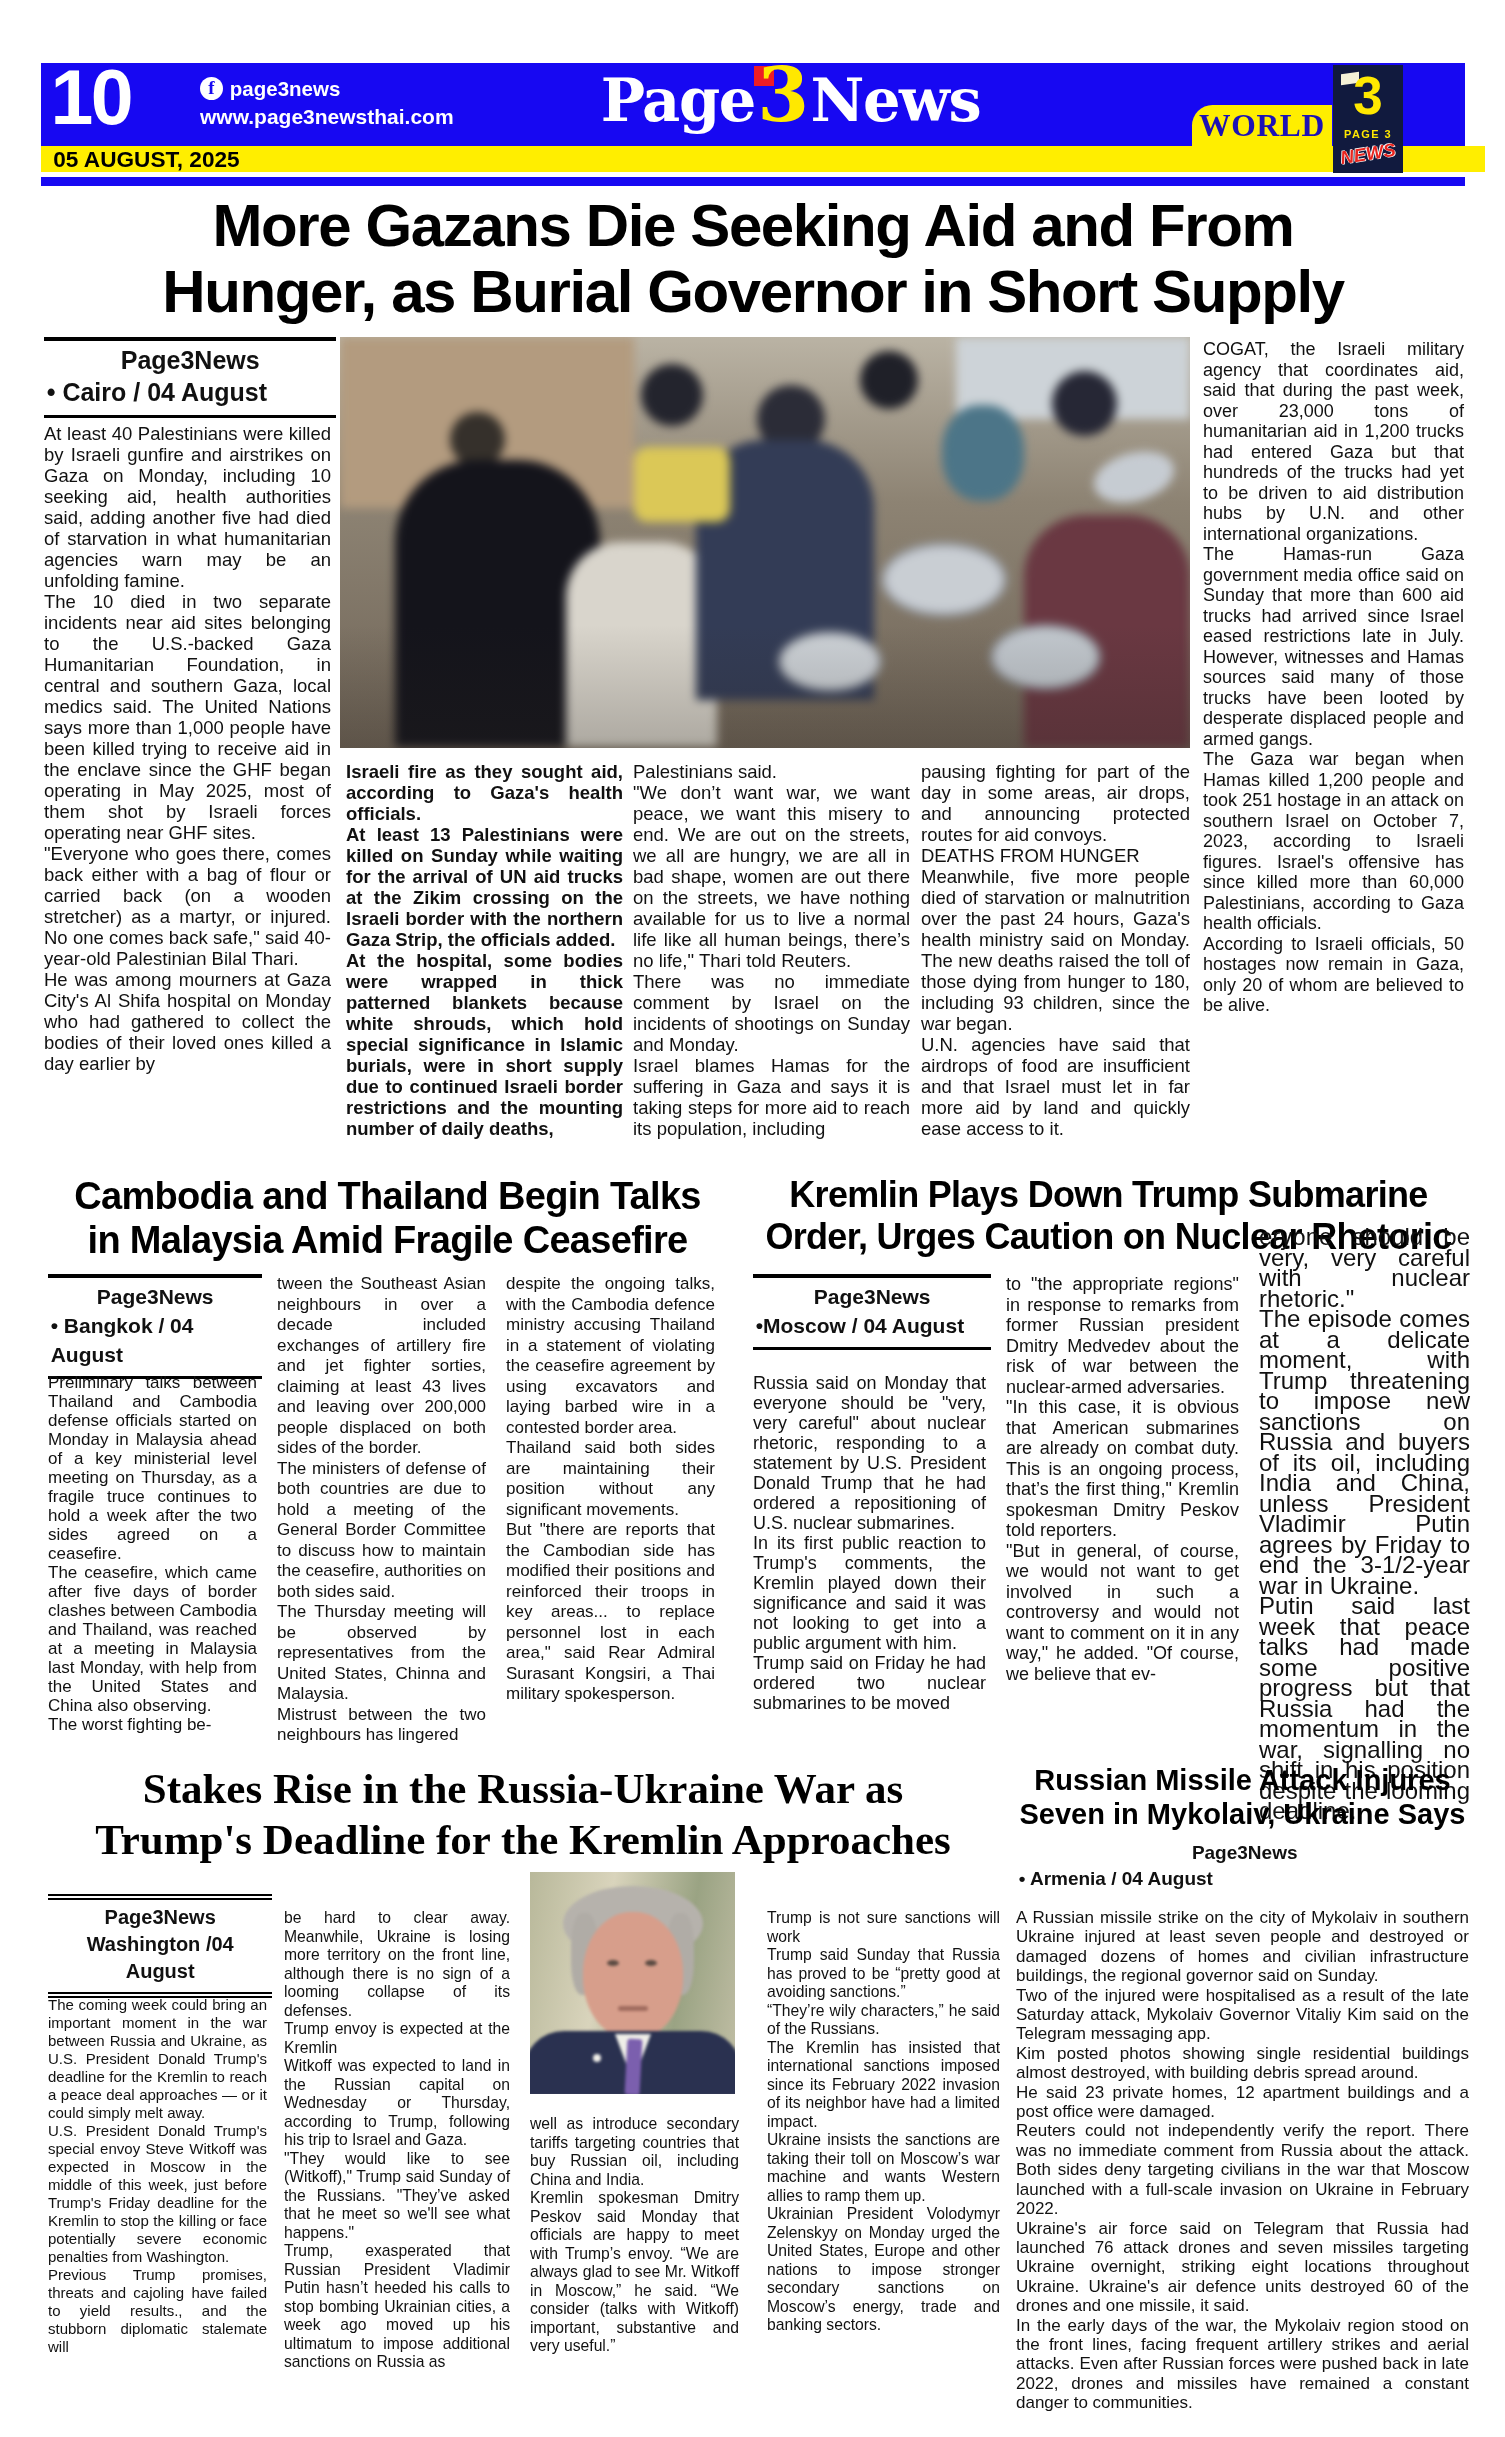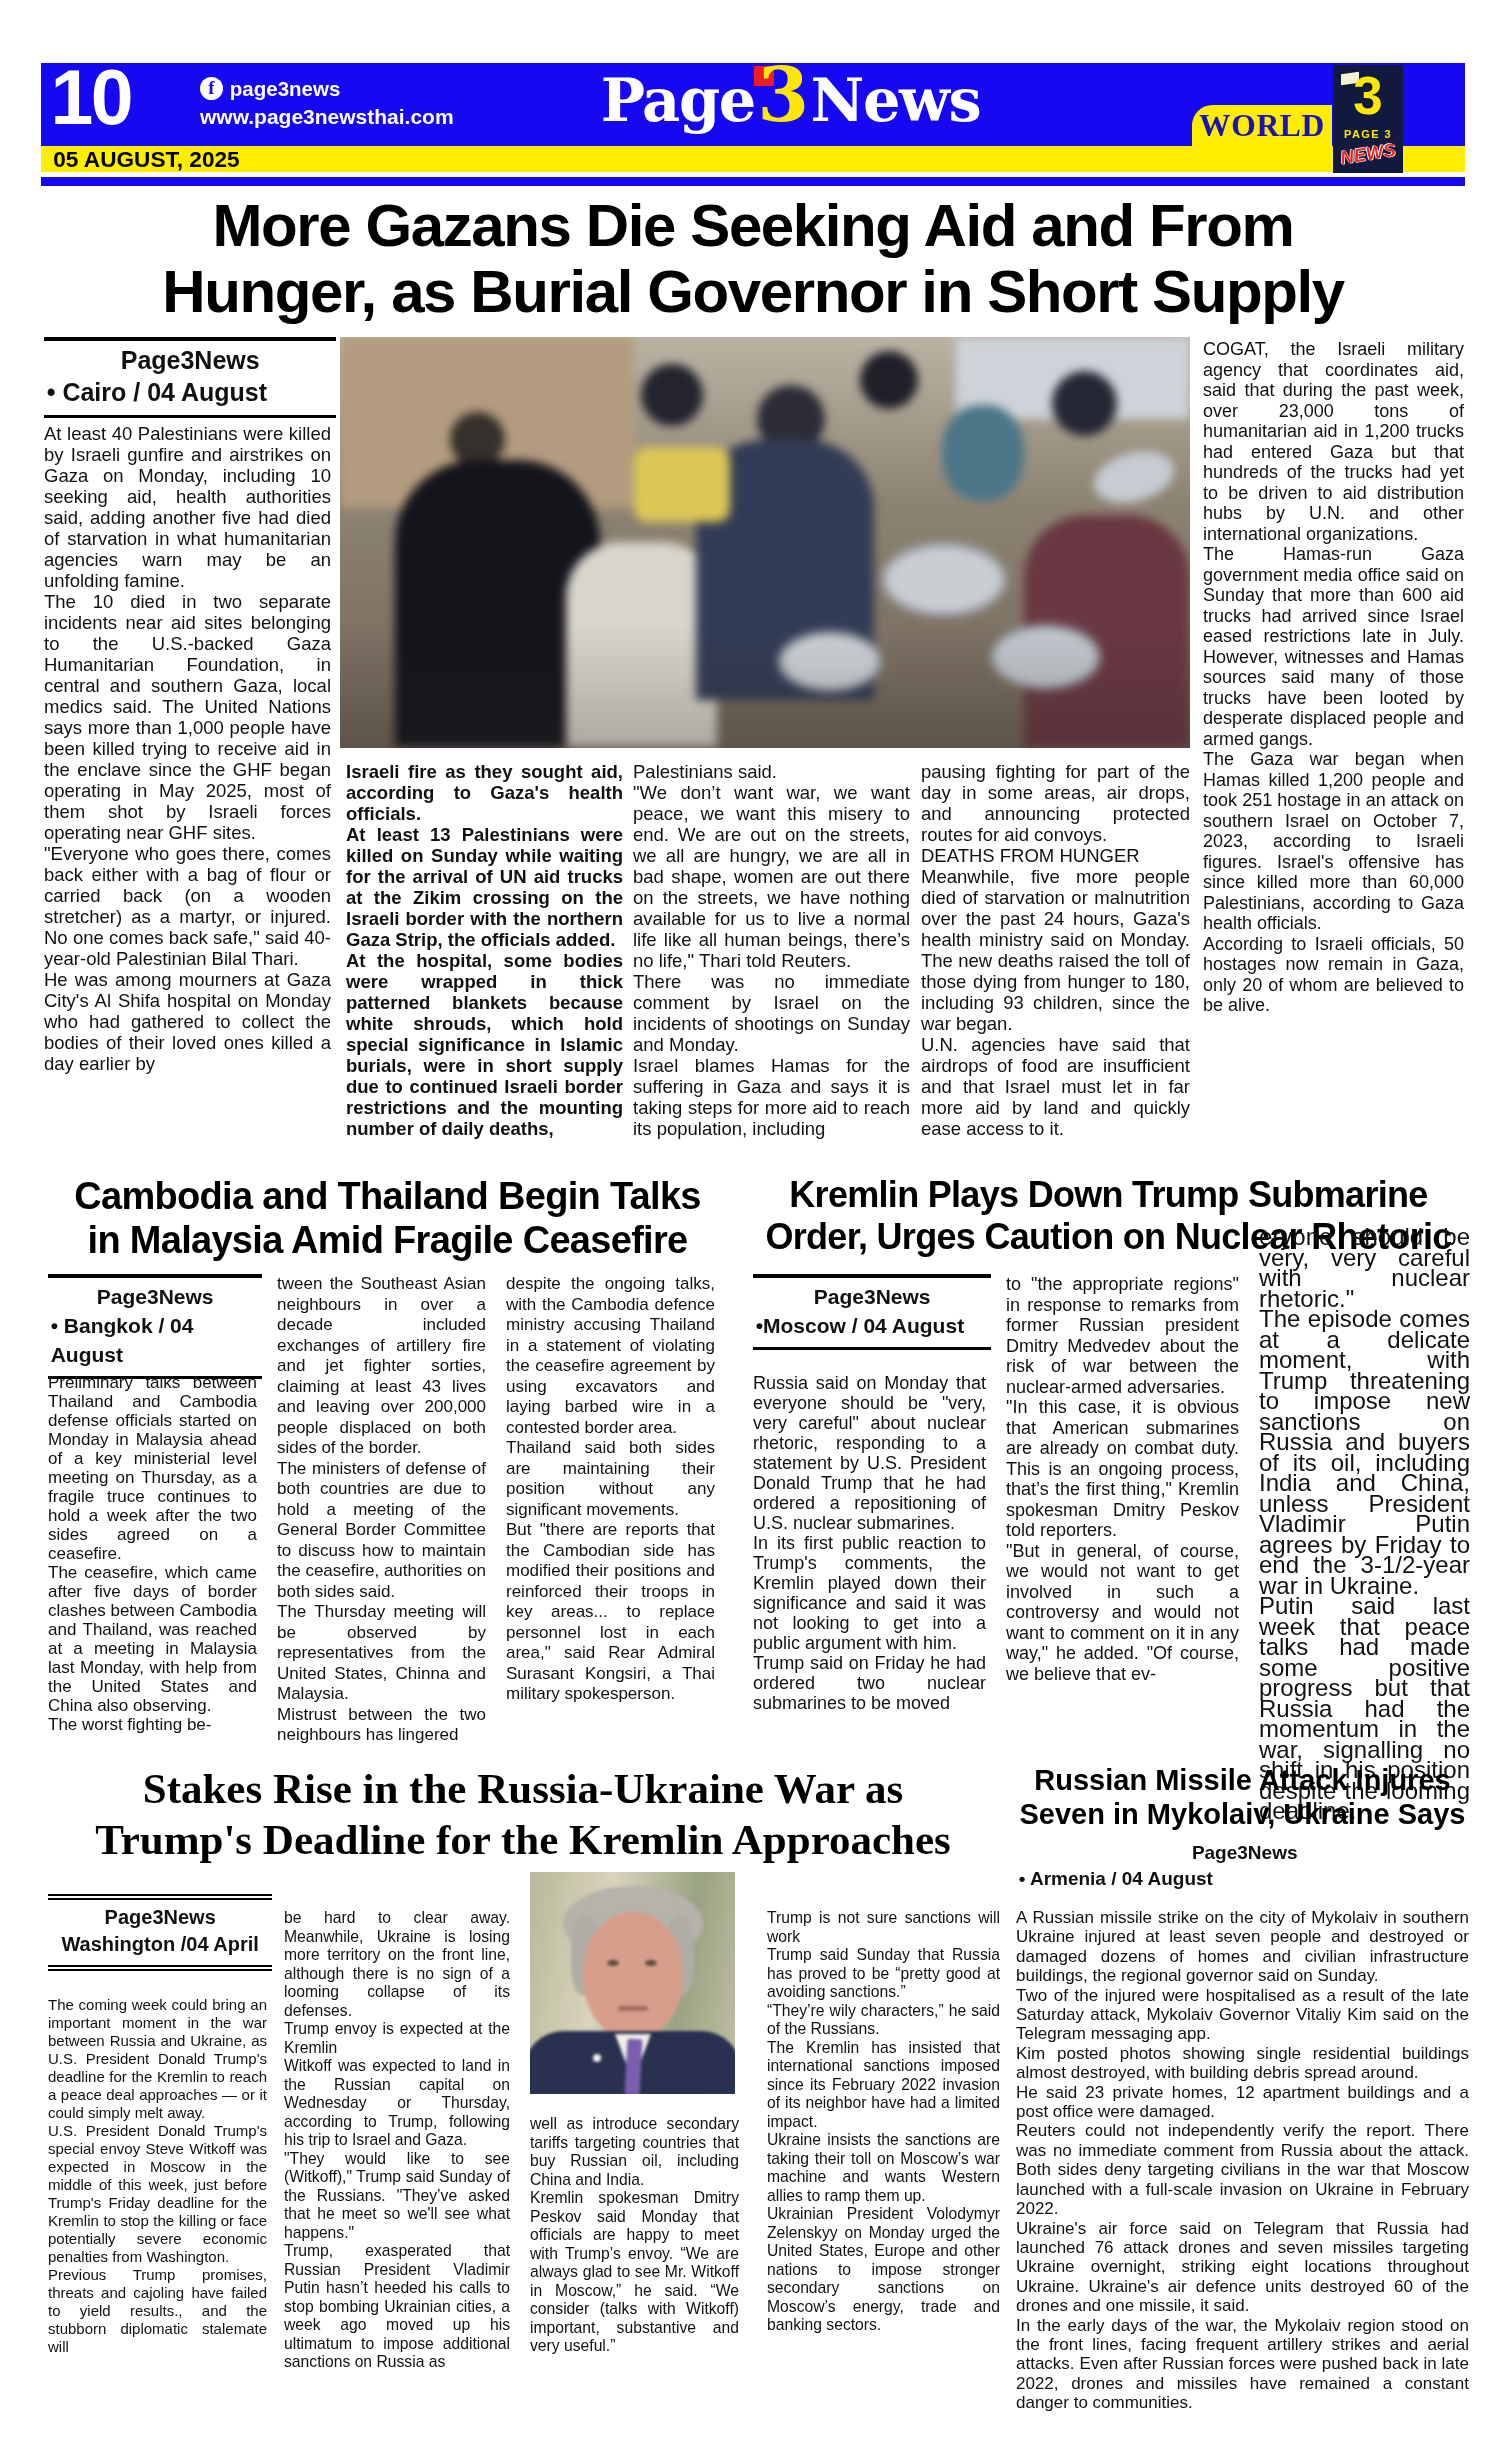--- a/index.html
+++ b/index.html
@@ -20,21 +20,21 @@
   .redsq{position:absolute;left:-4.1px;top:1.4px;width:20.5px;height:20.5px;background:#ee1c25;z-index:1;}
   .world-tab{position:absolute;left:1192px;top:105px;width:140px;height:41px;background:#ffee00;
              border-top-left-radius:20.5px;text-align:center;}
   .world-tab span{font-family:"Liberation Serif",serif;font-weight:bold;font-size:31.5px;color:#1d12b4;line-height:42px;letter-spacing:0.7px;}
   .badge{position:absolute;left:1333px;top:65px;width:70px;height:108px;background:#111a3e;z-index:3;text-align:center;}
   .badge-flag{position:absolute;left:8.2px;top:8.2px;width:18px;height:11px;background:#f5f2d8;transform:skewY(-8deg);}
   .badge-3{position:absolute;left:0;right:0;top:1.4px;color:#ffe800;font-weight:bold;font-size:53px;line-height:59px;}
   .badge-page{position:absolute;left:0;right:0;top:63px;color:#ffe800;font-weight:bold;font-size:11px;letter-spacing:1.4px;}
   .badge-news{position:absolute;left:0;right:0;top:78px;color:#e8251f;font-style:italic;font-weight:bold;font-size:18.5px;
               transform:rotate(-9deg);text-shadow:0.7px 0.7px 0 #fff,-0.7px -0.7px 0 #fff;}
-  .date-bar{position:absolute;left:41px;top:146px;width:1424px;height:26px;background:#ffee00;}
+  .date-bar{position:absolute;left:41px;top:146px;width:1424px;height:26px;background:#ffee00;padding-left:20px;}
   .date-bar span{position:absolute;left:12.3px;top:0.7px;font-size:22.6px;font-weight:bold;color:#000;}
   .blue-rule{position:absolute;left:41px;top:177px;width:1424px;height:9px;background:#1708f2;}
 
   
   .headline{position:absolute;text-align:center;font-weight:bold;color:#000;}
   .h-gaza{left:41px;top:193px;width:1424px;font-size:60px;line-height:66px;letter-spacing:-1.4px;}
   .h-camb{left:41px;top:1174px;width:693px;font-size:38px;line-height:44px;letter-spacing:-0.7px;}
   .h-krem{left:745px;top:1174px;width:727px;font-size:36px;line-height:42px;letter-spacing:-0.7px;}
   .h-stakes{left:44px;top:1763px;width:958px;font-family:"Liberation Serif",serif;font-size:43px;line-height:51px;}
   .h-myko{left:1013px;top:1763px;width:459px;font-size:29px;line-height:34px;}
@@ -231,21 +231,21 @@
       </div>
   </section>
 
   <section>
     <div class="headline h-stakes">
       <div>Stakes Rise in the Russia-Ukraine War as</div>
       <div>Trump's Deadline for the Kremlin Approaches</div>
     </div>
     <div class="byline stakes-byline">
       <div class="by-src">Page3News</div>
-      <div class="by-src">Washington /04 April</div>
+      <div class="by-src">Washington /04 August</div>
     </div>
 
     <div class="photo stakes-photo">
       <span class="blobs2">
         <i class="ph" style="left:33px;top:13.7px;width:140px;height:75px;border-radius:50%;background:#b6b2ac;"></i>
         <i class="ph" style="left:41px;top:41px;width:27px;height:82px;border-radius:40%;background:#b0aca6;"></i>
         <i class="ph" style="left:137px;top:41px;width:27px;height:82px;border-radius:40%;background:#b0aca6;"></i>
         <i class="ph" style="left:53px;top:40px;width:100px;height:127px;border-radius:48%;background:#d79e8b;"></i>
         <i class="ph" style="left:77px;top:88px;width:12.3px;height:6.2px;border-radius:50%;background:#5a4a42;"></i>
         <i class="ph" style="left:115px;top:88px;width:12.3px;height:6.2px;border-radius:50%;background:#5a4a42;"></i>

